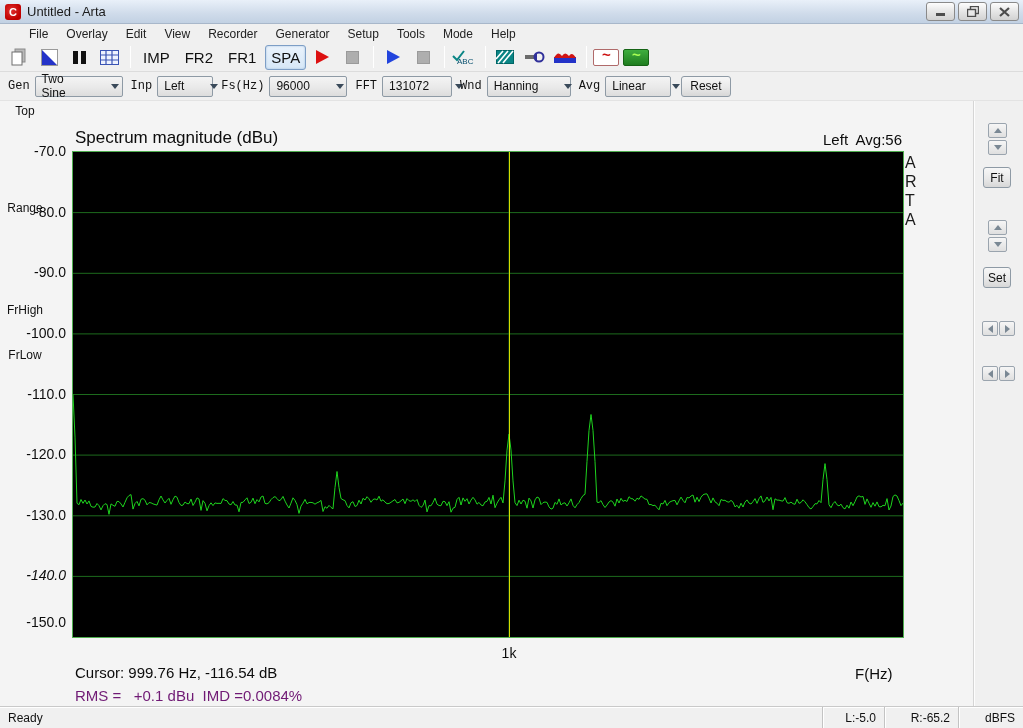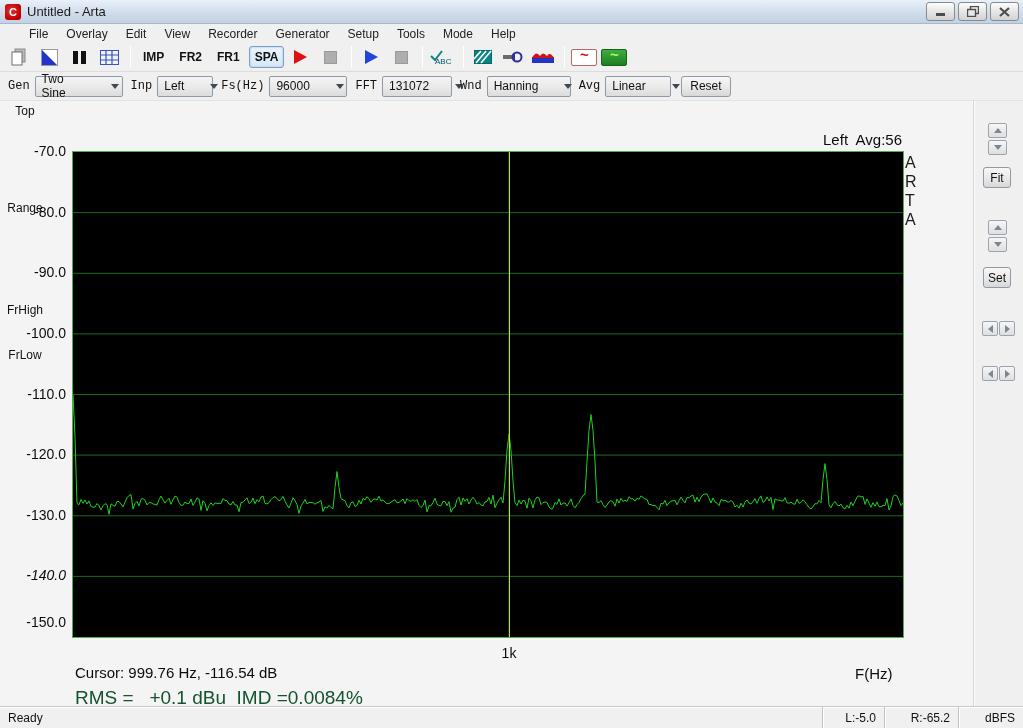--- a/index.html
+++ b/index.html
@@ -28,22 +28,22 @@
   .menu-item { font-size:12px; color:#222; padding:2px 9px; }
 
   
   .toolbar { position:absolute; left:0; top:43px; width:1023px; height:29px;
     background:#f0f0f0; border-bottom:1px solid #dcdcdc;
     display:flex; align-items:center; padding-left:6px; }
   .tbtn { height:24px; min-width:26px; display:flex; align-items:center; justify-content:center;
           margin-right:4px; }
   .tsep { width:1px; height:22px; background:#c9c9c9; border-right:1px solid #fff;
           margin:0 6px 0 4px; }
-  .modebtn { font-size:12px; color:#111; padding:3px 5px; margin-right:3px;
-             border:1px solid transparent; border-radius:3px;font-weight:bold; }
+  .modebtn { font-size:15px; color:#111; padding:3px 5px; margin-right:3px;
+             border:1px solid transparent; border-radius:3px; }
   .modebtn.active { border:1px solid #7d9ec6; background:linear-gradient(#eaf3fc,#d7e7f7);
              box-shadow: inset 0 0 2px #9db9d8; }
   .tri-red { width:0; height:0; border-left:13px solid #dd1111; border-top:7px solid transparent; border-bottom:7px solid transparent; }
   .tri-blue { width:0; height:0; border-left:13px solid #2244dd; border-top:7px solid transparent; border-bottom:7px solid transparent; }
   .sq-gray { width:13px; height:13px; background:#aeaeae; border:1px solid #9a9a9a; }
   .pausebar { display:flex; gap:3px; }
   .pausebar i { width:5px; height:13px; background:#111; }
   .sinebtn { width:26px; height:17px; border-radius:2px; display:flex; align-items:center; justify-content:center; }
   .sinebtn.red { background:#fff; border:1px solid #b06a6a; color:#cc1111; }
   .sinebtn.green { background:linear-gradient(#3fae3f,#1f7d1f); border:1px solid #156315; color:#aaff55; }
@@ -71,21 +71,21 @@
                   font-size:15px; color:#0c0c0c; white-space:pre; }
   .plot { position:absolute; left:72px; top:151px; width:832px; height:487px;
           background:#000; border:1px solid #4fae4f; }
   .plot svg { position:absolute; left:0; top:0; }
   .cursor-line { position:absolute; top:0; width:1px; height:485px; background:#d7dc00; }
   .ylabel { position:absolute; left:0; width:66px; text-align:right; font-size:14px; color:#0c0c0c; }
   .xtick { position:absolute; width:40px; text-align:center; top:645px; font-size:14px; color:#0c0c0c; }
   .watermark { position:absolute; left:905px; top:153px; width:20px; text-align:left;
                font-size:16px; line-height:19px; color:#1a1a1a; }
   .cursor-readout { position:absolute; left:75px; top:664px; font-size:15px; color:#0c0c0c; white-space:pre; }
-  .rms-readout { position:absolute; left:75px; top:687px; font-size:19px; color:#14532d; white-space:pre; }
+  .rms-readout { position:absolute; left:75px; top:687px; font-size:15px; color:#701a75; white-space:pre; }
   .xaxis-label { position:absolute; left:855px; top:665px; font-size:15px; color:#0c0c0c; }
 
   
   .rightpanel { position:absolute; left:973px; top:101px; width:50px; height:605px;
     background:#f0f0f0; border-left:1px solid #d5d5d5; box-shadow: inset 1px 0 0 #fdfdfd; }
   .rp-label { position:absolute; left:0; width:50px; text-align:center; font-size:12px; color:#111; }
   .vspin { position:absolute; left:15px; width:19px; }
   .spinbtn { width:19px; height:15px; border:1px solid #9aa4ae; border-radius:2px;
     background:linear-gradient(#f6f6f6,#dfdfdf); display:flex; align-items:center; justify-content:center; margin-bottom:2px; }
   .up { width:0; height:0; border-left:4px solid transparent; border-right:4px solid transparent; border-bottom:5px solid #7a8894; }
@@ -261,20 +261,21 @@
     </div>
     <span class="clabel">Avg</span>
     <div class="combo" style="width:66px">
       <span class="cval">Linear</span>
         <span class="carrow"></span>
     </div>
     <div class="pushbtn" style="margin-left:10px">Reset</div>
   </div>
 
   <div class="main"></div>
+  <div class="chart-title">Spectrum magnitude (dBu)</div>
   <div class="chart-legend">Left  Avg:56</div>
 
   <div class="plot" id="plot">
     <svg id="plotsvg" width="830" height="485">
         <line x1="0" y1="60.6" x2="830" y2="60.6" stroke="#1d6b1d" stroke-width="1"></line>
         <line x1="0" y1="121.3" x2="830" y2="121.3" stroke="#1d6b1d" stroke-width="1"></line>
         <line x1="0" y1="181.9" x2="830" y2="181.9" stroke="#1d6b1d" stroke-width="1"></line>
         <line x1="0" y1="242.5" x2="830" y2="242.5" stroke="#1d6b1d" stroke-width="1"></line>
         <line x1="0" y1="303.1" x2="830" y2="303.1" stroke="#1d6b1d" stroke-width="1"></line>
         <line x1="0" y1="363.8" x2="830" y2="363.8" stroke="#1d6b1d" stroke-width="1"></line>

